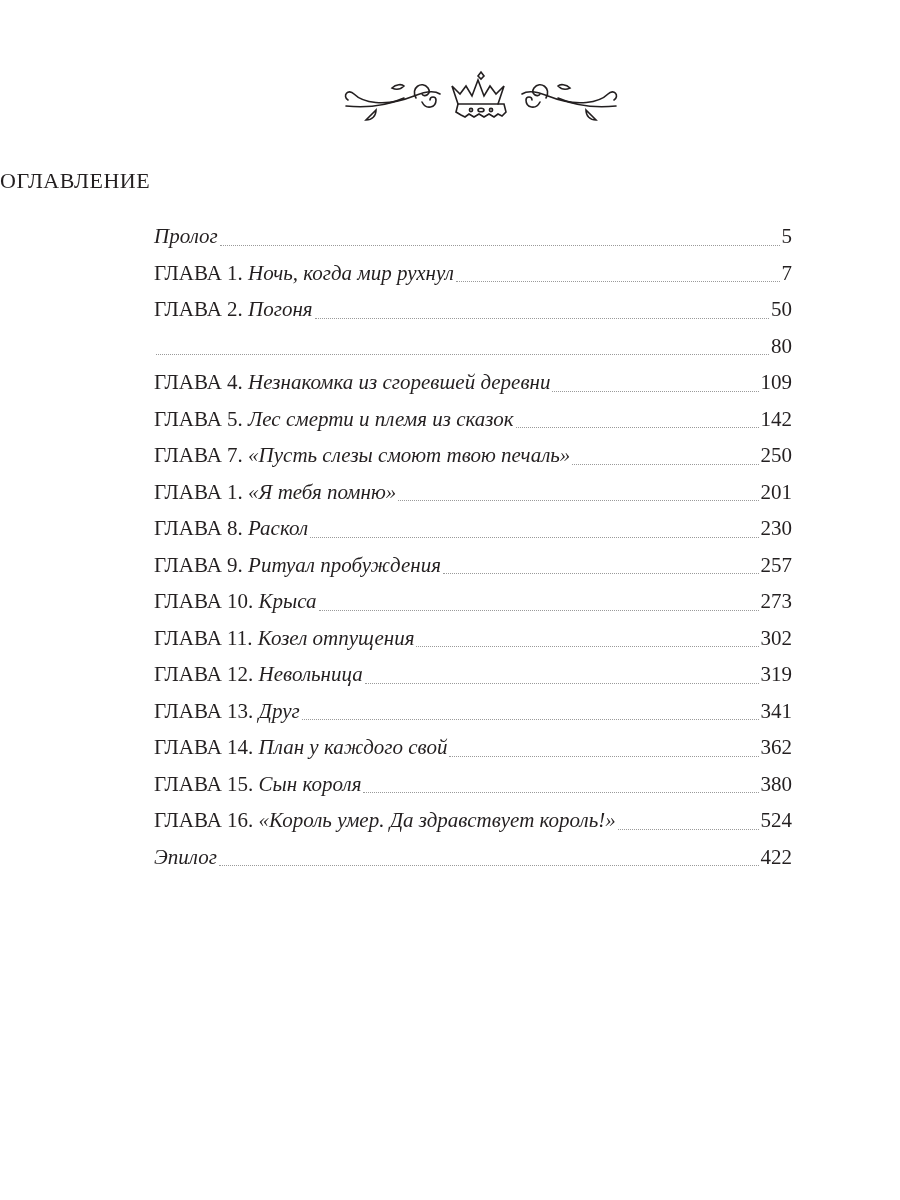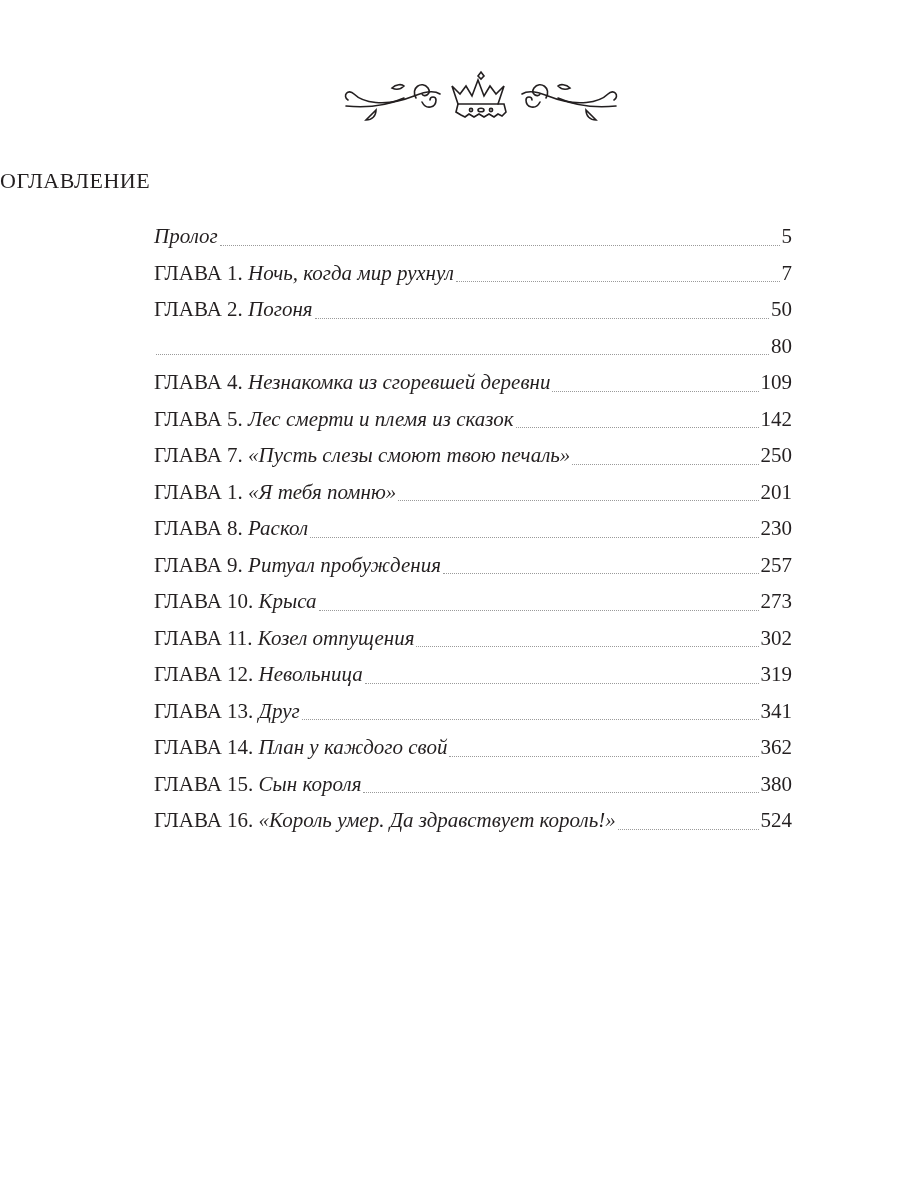--- a/index.html
+++ b/index.html
@@ -135,13 +135,18 @@
     <div class="row">
       <span class="label"><span class="num">ГЛАВА 15. </span><span class="name">Сын короля</span></span>
       <span class="leader"></span>
       <span class="page">380</span>
     </div>
     <div class="row">
       <span class="label"><span class="num">ГЛАВА 16. </span><span class="name">«Король умер. Да здравствует король!»</span></span>
       <span class="leader"></span>
       <span class="page">524</span>
     </div>
+    <div class="row">
+      <span class="label"><span class="num"></span><span class="name">Эпилог</span></span>
+      <span class="leader"></span>
+      <span class="page">422</span>
+    </div>
   </div>
 
 </body></html>

